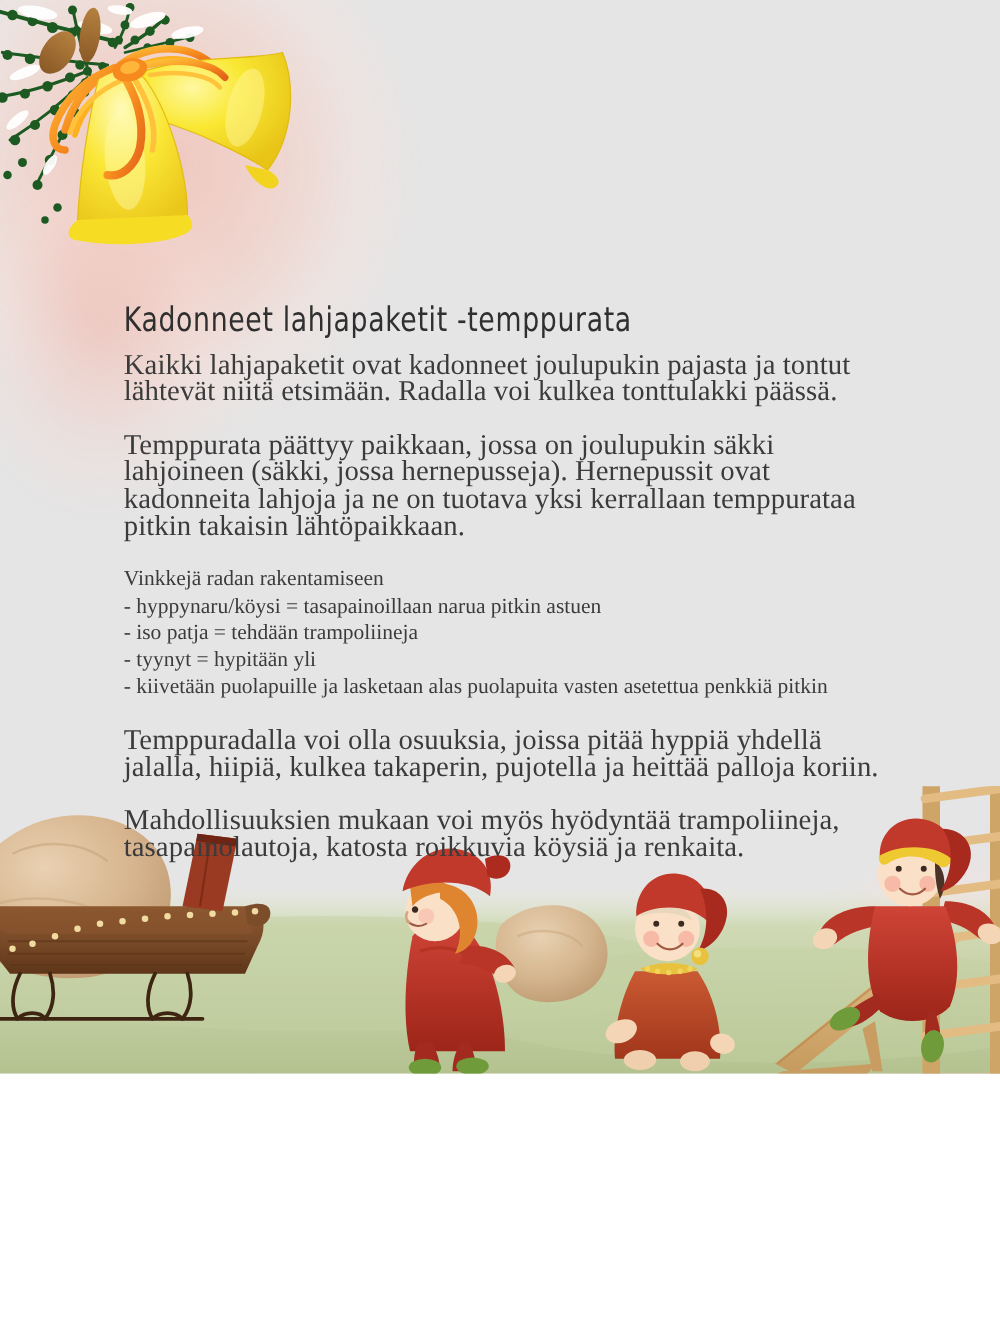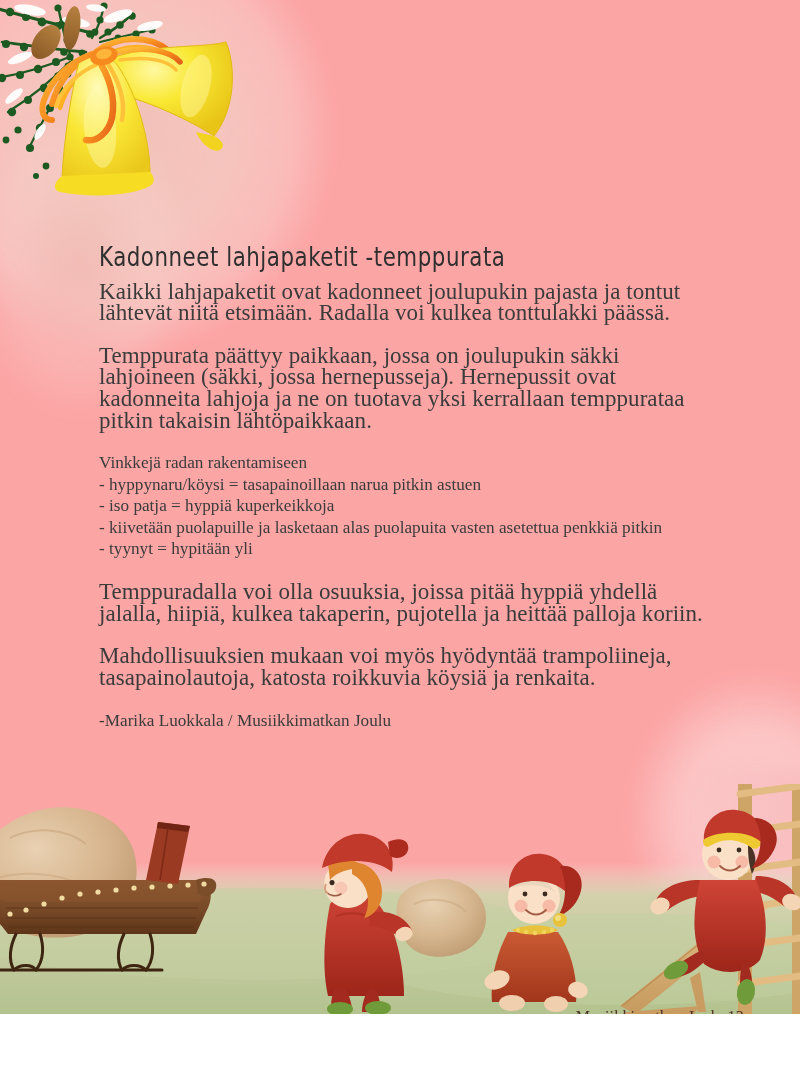--- a/index.html
+++ b/index.html
@@ -6,22 +6,22 @@
   html,body{margin:0;padding:0;}
   body{
     width:800px;height:1067px;
     background:#ffffff;
     font-family:"Liberation Serif", serif;
     overflow:hidden;
     position:relative;
   }
   .page{
     position:absolute;inset:0;
-    width:800px;height:1014px;
-    background:#fca5a5;
+    width:800px;height:859px;
+    background:#e5e5e5;
     overflow:hidden;
   }
 
   
   .wash-topleft{
     position:absolute;left:-90px;top:-120px;width:480px;height:560px;
     background:radial-gradient(ellipse 55% 50% at 45% 45%,
         rgba(240,196,186,.92) 0%,
         rgba(243,208,199,.72) 38%,
         rgba(248,226,220,.38) 62%,
@@ -488,26 +488,25 @@
   <div class="content">
 
     <h1 class="doc-title">Kadonneet lahjapaketit -temppurata</h1>
 
     <p class="para">Kaikki lahjapaketit ovat kadonneet joulupukin pajasta ja tontut lähtevät niitä etsimään. Radalla voi kulkea tonttulakki päässä.</p>
     <p class="para">Temppurata päättyy paikkaan, jossa on joulupukin säkki lahjoineen (säkki, jossa hernepusseja). Hernepussit ovat kadonneita lahjoja ja ne on tuotava yksi kerrallaan temppurataa pitkin takaisin lähtöpaikkaan.</p>
 
     <div class="tips">
       <div>Vinkkejä radan rakentamiseen</div>
       <div>- hyppynaru/köysi = tasapainoillaan narua pitkin astuen</div>
-      <div>- iso patja = hyppiä kuperkeikkoja</div>
+      <div>- iso patja = tehdään trampoliineja</div>
+      <div>- tyynyt = hypitään yli</div>
       <div>- kiivetään puolapuille ja lasketaan alas puolapuita vasten asetettua penkkiä pitkin</div>
-      <div>- tyynyt = hypitään yli</div>
     </div>
 
     <p class="para">Temppuradalla voi olla osuuksia, joissa pitää hyppiä yhdellä jalalla, hiipiä, kulkea takaperin, pujotella ja heittää palloja koriin.</p>
     <p class="para">Mahdollisuuksien mukaan voi myös hyödyntää trampoliineja, tasapainolautoja, katosta roikkuvia köysiä ja renkaita.</p>
 
-    <p class="sig">-Marika Luokkala / Musiikkimatkan Joulu</p>
   </div>
 
   <div class="footer">Musiikkimatkan Joulu 13</div>
 
 </div>
 
 </body></html>

